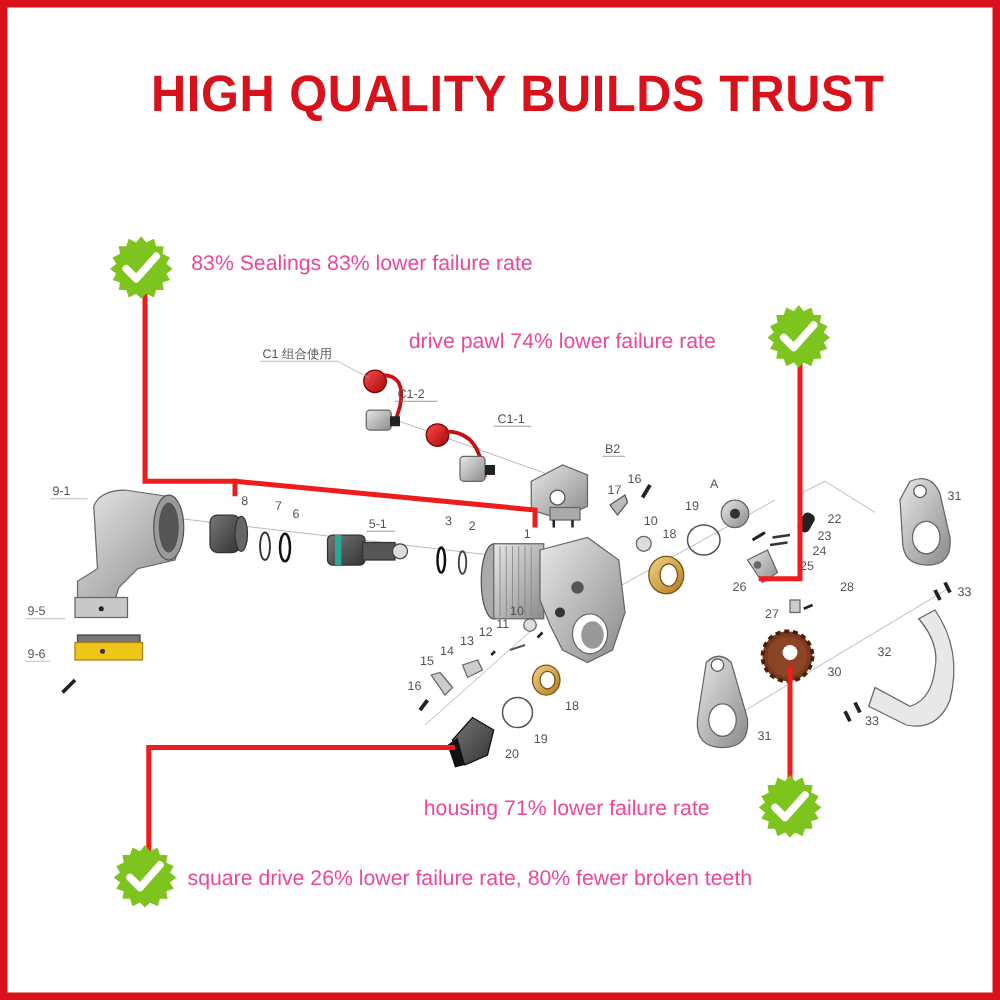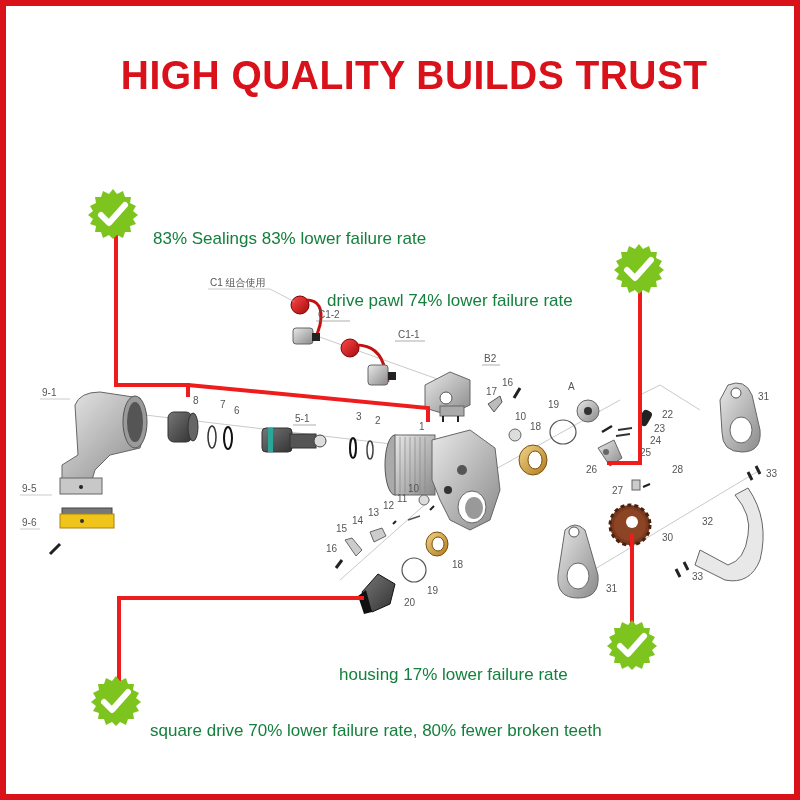--- a/index.html
+++ b/index.html
@@ -1,19 +1,19 @@
 <!DOCTYPE html>
 <html><head>
 <meta charset="utf-8">
 <style>
   html, body { margin: 0; padding: 0; }
   body { width: 800px; height: 800px; position: relative; overflow: hidden; background: #ffffff; font-family: "Liberation Sans", sans-serif; }
   .frame { position: absolute; left: 0; top: 0; width: 800px; height: 800px; box-sizing: border-box; border: 6px solid #d9111b; pointer-events: none; z-index: 10; }
   .title { position: absolute; left: 0; top: 52px; width: 830px; text-align: center; font-family: "Liberation Sans", sans-serif; font-weight: bold; font-size: 41px; letter-spacing: 0.5px; color: #d9111b; transform: scaleX(0.95); transform-origin: 400px 0; }
-  .callout-text { position: absolute; font-family: "Liberation Sans", sans-serif; font-size: 17px; color: #15803d; white-space: nowrap; margin-top: 28px; }
+  .callout-text { position: absolute; font-family: "Liberation Sans", sans-serif; font-size: 17px; color: #ec4899; white-space: nowrap; }
   .badge { position: absolute; width: 52px; height: 52px; z-index: 5; }
   svg.diagram { position: absolute; left: 0; top: 0; }
   .lbl { font-family: "Liberation Sans", sans-serif; font-size: 10px; fill: #555; }
 </style>
 </head>
 <body>
 
 <div class="frame"></div>
 
 <div class="title">HIGH QUALITY BUILDS TRUST</div>
@@ -268,23 +268,23 @@
   <polyline points="14,27 22,35 38,17" fill="none" stroke="#ffffff" stroke-width="6" stroke-linecap="round" stroke-linejoin="round"></polyline>
 </svg>
 <div class="callout-text" style="left:153px; top:201px;">83% Sealings 83% lower failure rate</div>
 
 <div class="callout-text" style="left:327px; top:263px;">drive pawl 74% lower failure rate</div>
 <svg class="badge" style="left:613px; top:243px;" viewBox="0 0 52 52">
   <polygon points="26,1 30,6 36,3 38,9 44,9 43,15 49,18 46,23 51,27 46,31 49,36 43,38 44,44 38,44 36,50 30,47 26,51 22,47 16,50 14,44 8,44 9,38 3,36 6,31 1,27 6,23 3,18 9,15 8,9 14,9 16,3 22,6" fill="#7dc41f"></polygon>
   <polyline points="14,27 22,35 38,17" fill="none" stroke="#ffffff" stroke-width="6" stroke-linecap="round" stroke-linejoin="round"></polyline>
 </svg>
 
-<div class="callout-text" style="left:339px; top:637px;">housing 17% lower failure rate</div>
+<div class="callout-text" style="left:339px; top:637px;">housing 71% lower failure rate</div>
 <svg class="badge" style="left:606px; top:619px;" viewBox="0 0 52 52">
   <polygon points="26,1 30,6 36,3 38,9 44,9 43,15 49,18 46,23 51,27 46,31 49,36 43,38 44,44 38,44 36,50 30,47 26,51 22,47 16,50 14,44 8,44 9,38 3,36 6,31 1,27 6,23 3,18 9,15 8,9 14,9 16,3 22,6" fill="#7dc41f"></polygon>
   <polyline points="14,27 22,35 38,17" fill="none" stroke="#ffffff" stroke-width="6" stroke-linecap="round" stroke-linejoin="round"></polyline>
 </svg>
 
 <svg class="badge" style="left:90px; top:675px;" viewBox="0 0 52 52">
   <polygon points="26,1 30,6 36,3 38,9 44,9 43,15 49,18 46,23 51,27 46,31 49,36 43,38 44,44 38,44 36,50 30,47 26,51 22,47 16,50 14,44 8,44 9,38 3,36 6,31 1,27 6,23 3,18 9,15 8,9 14,9 16,3 22,6" fill="#7dc41f"></polygon>
   <polyline points="14,27 22,35 38,17" fill="none" stroke="#ffffff" stroke-width="6" stroke-linecap="round" stroke-linejoin="round"></polyline>
 </svg>
-<div class="callout-text" style="left:150px; top:693px;">square drive 70% lower failure rate, 80% fewer broken teeth</div>
+<div class="callout-text" style="left:150px; top:693px;">square drive 26% lower failure rate, 80% fewer broken teeth</div>
 
 </body></html>

